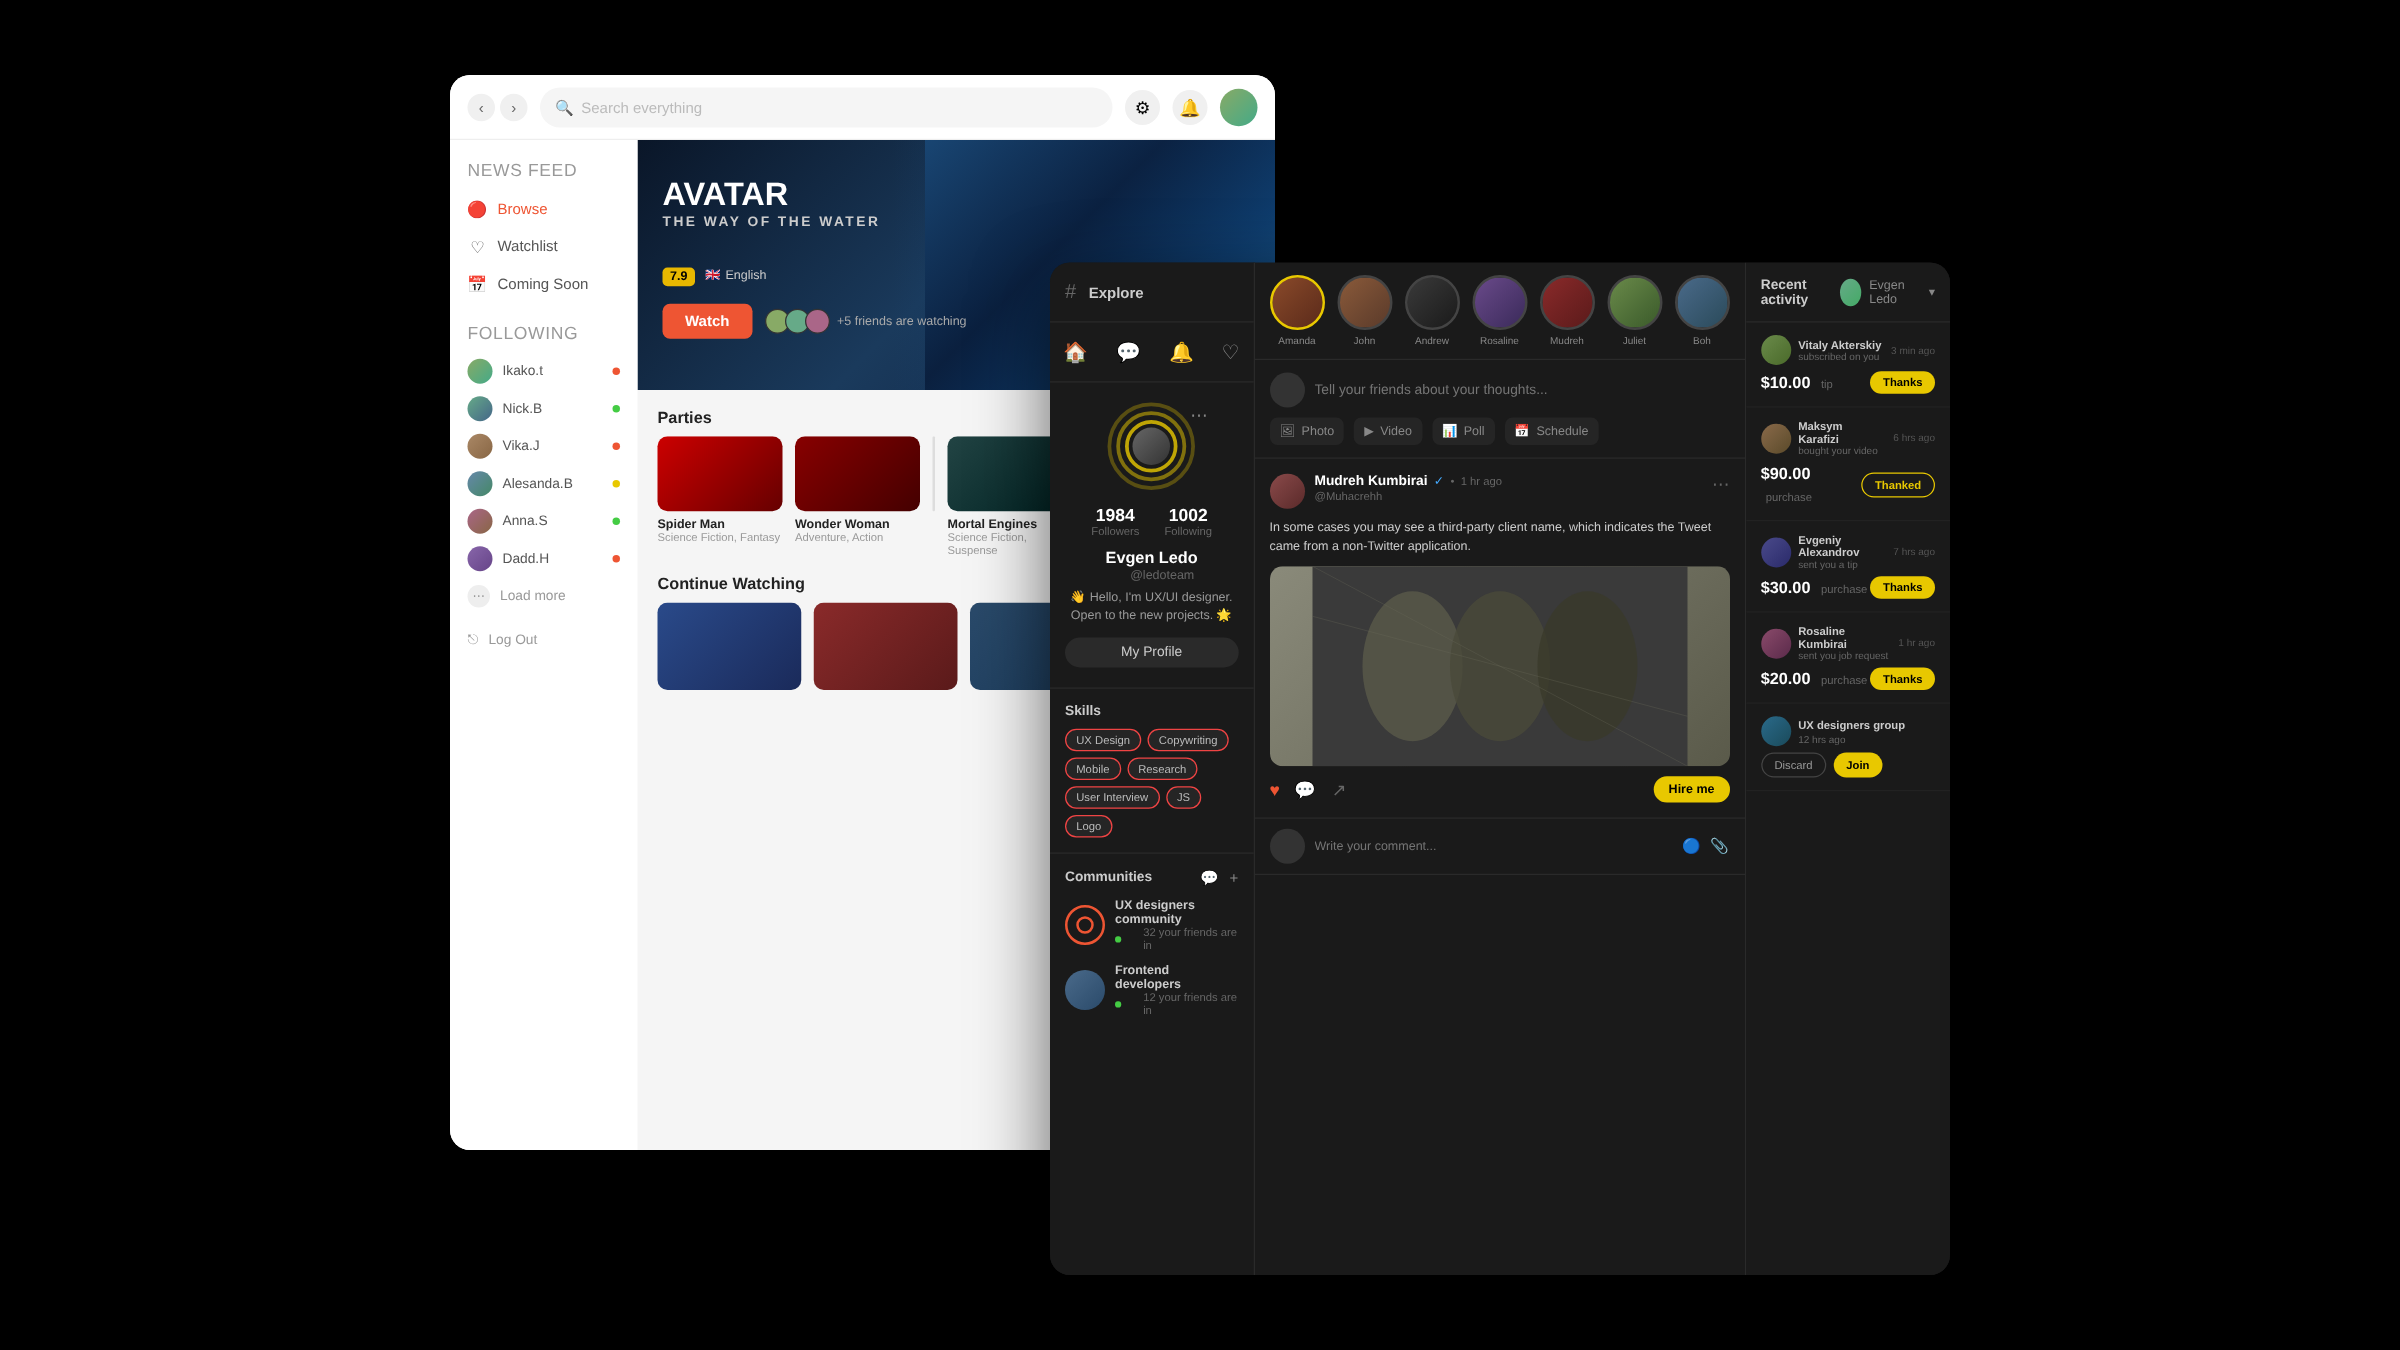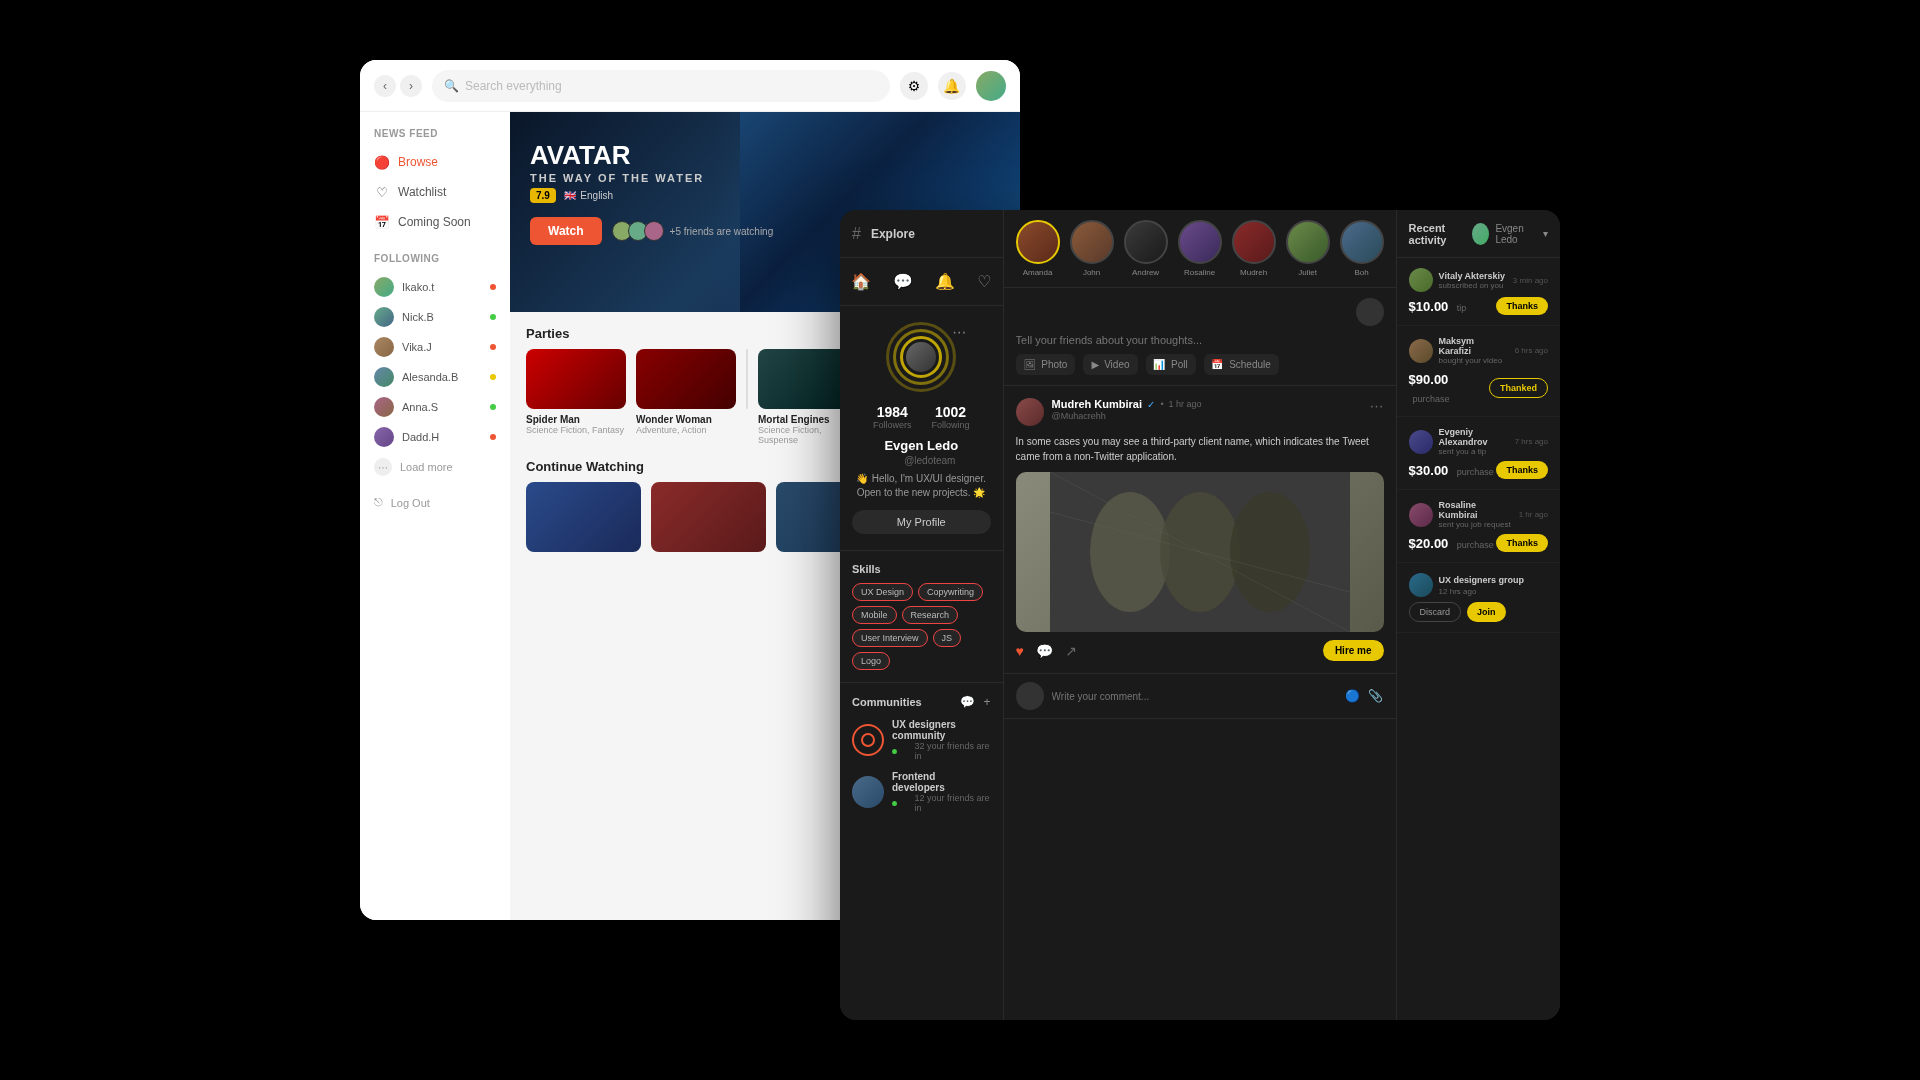--- a/index.html
+++ b/index.html
@@ -88,22 +88,22 @@
       overflow: hidden;
     }
     .movies-sidebar {
       width: 150px;
       background: #fff;
       padding: 16px 0;
       flex-shrink: 0;
       overflow-y: auto;
     }
     .sidebar-section-label {
-      font-size: 10px;
-      font-weight: 700;
+      font-size: 14px;
+      font-weight: 400;
       color: #999;
       padding: 0 14px;
       margin-bottom: 8px;
       text-transform: uppercase;
       letter-spacing: 0.5px;
     }
     .sidebar-item {
       display: flex;
       align-items: center;
       gap: 8px;
@@ -186,22 +186,22 @@
       line-height: 1;
     }
     .hero-subtitle {
       font-size: 11px;
       color: #ccc;
       margin-top: 4px;
       letter-spacing: 2px;
       font-weight: 600;
     }
     .hero-meta {
-      display: flex; align-items: center; gap: 8px;
-      margin-top: 4px;
+      display: flex; align-items: flex-start; gap: 8px;
+      margin-top: 30px;
     }
     .rating-badge {
       background: #e8b800;
       color: #000;
       font-size: 10px;
       font-weight: 700;
       padding: 2px 6px;
       border-radius: 4px;
     }
     .lang-badge {
@@ -528,21 +528,21 @@
     .story-bg-rosaline { background: linear-gradient(135deg, #6a4a8a, #3a2a5a); }
     .story-bg-mudreh { background: linear-gradient(135deg, #8a2a2a, #5a1a1a); }
     .story-bg-juliet { background: linear-gradient(135deg, #6a8a4a, #3a5a2a); }
     .story-bg-boh { background: linear-gradient(135deg, #4a6a8a, #2a4a5a); }
 
     .post-compose {
       padding: 10px 12px;
       border-bottom: 1px solid #2a2a2a;
     }
     .compose-top {
-      display: flex; align-items: flex-end; gap: 8px; margin-bottom: 8px; flex-direction: column;
+      display: flex; align-items: center; gap: 8px; margin-bottom: 8px;
     }
     .compose-avatar {
       width: 28px; height: 28px;
       border-radius: 50%;
       background: #333;
       flex-shrink: 0;
     }
     .compose-input {
       flex: 1;
       background: transparent;

